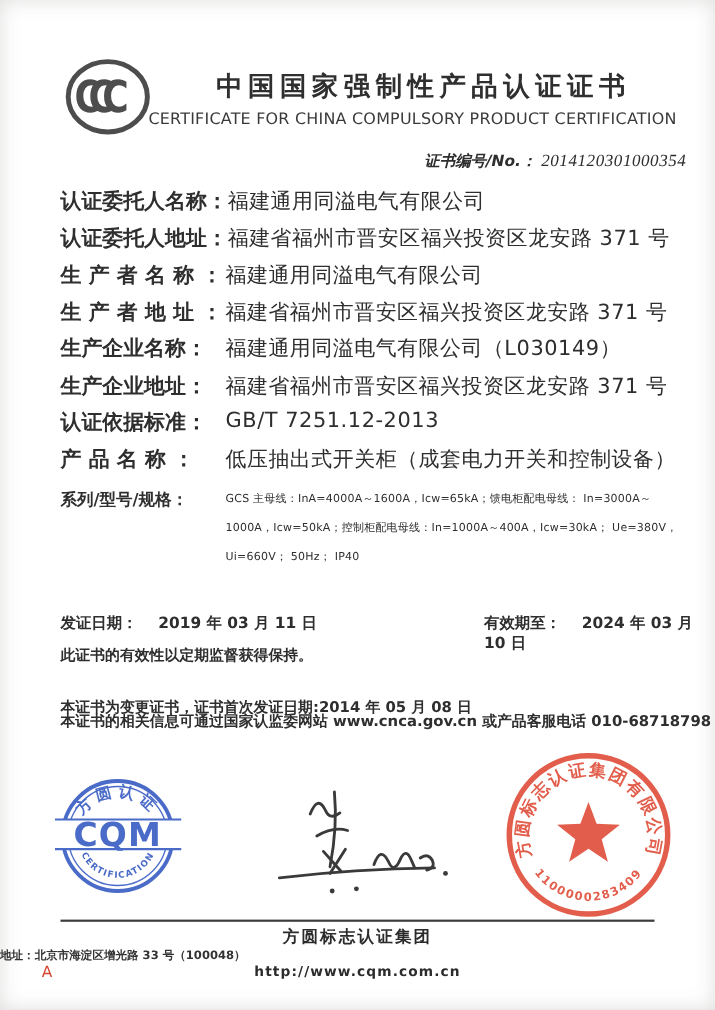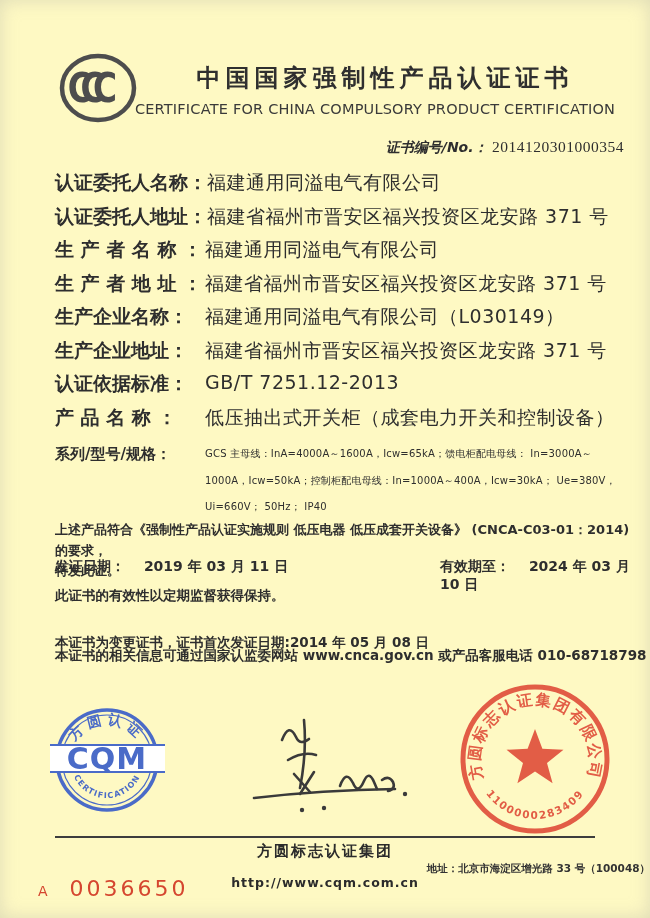--- a/index.html
+++ b/index.html
@@ -1,35 +1,35 @@
 <!DOCTYPE html>
 <html><head>
 <meta charset="utf-8">
 <style>
   html,body{margin:0;padding:0;background:#e8e8e6;}
   .page{
     position:relative;width:650px;height:918px;margin:0 auto;
-    background:#fef9c3;overflow:hidden;
+    background:#ffffff;overflow:hidden;
     font-family:"DejaVu Sans","Liberation Sans",sans-serif;
     color:#2e2e2e;
     box-shadow:inset 0 0 18px rgba(160,160,158,.35);
   }
   
   .ccc-logo{position:absolute;left:58px;top:50px;width:80px;height:76px;}
   .title{
     position:absolute;top:62px;left:140px;right:20px;text-align:center;
     font-size:24px;font-weight:bold;letter-spacing:5px;color:#2f2f2f;
   }
   .subtitle{
     position:absolute;top:101px;left:110px;right:10px;text-align:center;
     font-size:14.5px;color:#3a3a3a;letter-spacing:.2px;
   }
   .cert-no{position:absolute;top:138px;right:26px;font-size:14px;}
   .cert-no .lbl{font-weight:bold;font-style:italic;}
-  .cert-no .val{font-family:"Liberation Serif","DejaVu Serif",serif;font-size:15.5px;letter-spacing:.5px;}
+  .cert-no .val{font-family:"Liberation Serif","DejaVu Serif",serif;font-size:15.5px;letter-spacing:.5px;font-style:italic;}
   
   .fields{position:absolute;top:170px;left:55px;right:20px;}
   .row{height:33.5px;display:flex;font-size:19px;white-space:nowrap;}
   .row .lbl{font-weight:bold;min-width:150px;display:inline-block;}
   .row .val{letter-spacing:.5px;}
   
   .spec-row{position:absolute;top:441px;left:55px;right:12px;display:flex;}
   .spec-row .lbl{font-weight:bold;min-width:150px;font-size:15px;line-height:26px;}
   .spec-row .val{font-size:10px;line-height:26.5px;letter-spacing:.2px;white-space:pre-line;}
   
@@ -43,21 +43,21 @@
   .note1{top:587px;}
   .note2{top:634px;}
   .note3{top:647px;}
   
   .cqm-stamp{position:absolute;left:50px;top:708px;width:115px;height:105px;}
   .signature{position:absolute;left:232px;top:710px;width:195px;height:105px;}
   .red-stamp{position:absolute;left:450px;top:680px;width:170px;height:158px;opacity:.92;}
   
   .footer-line{position:absolute;top:836px;left:55px;width:540px;height:2px;background:#3d3d3d;}
   .footer-company{position:absolute;top:842px;left:0;right:0;text-align:center;font-size:15px;font-weight:bold;letter-spacing:2px;color:#2b2b2b;}
-  .footer-address{position:absolute;top:862px;left:0;right:0;text-align:right;font-size:10.5px;font-weight:bold;color:#333;}
+  .footer-address{position:absolute;top:862px;left:0;right:0;text-align:left;font-size:10.5px;font-weight:bold;color:#333;}
   .footer-website{position:absolute;top:875px;left:0;right:0;text-align:center;font-size:12.5px;font-weight:bold;letter-spacing:1px;color:#2b2b2b;}
   .serial{position:absolute;left:38px;top:876px;color:#d5462f;display:flex;align-items:baseline;}
   .serial .prefix{font-size:14px;margin-right:22px;}
   .serial .number{font-size:22px;letter-spacing:3px;font-weight:500;}
 </style>
 </head>
 <body>
 
 <div class="page">
 
@@ -113,24 +113,20 @@
     </div>
   </div>
 
   <div class="spec-row">
     <span class="lbl">系列/型号/规格：</span>
     <span class="val">GCS 主母线：InA=4000A～1600A，Icw=65kA；馈电柜配电母线： In=3000A～
 1000A，Icw=50kA；控制柜配电母线：In=1000A～400A，Icw=30kA； Ue=380V，
 Ui=660V； 50Hz； IP40</span>
   </div>
 
-  <div class="statement">
-    <div>上述产品符合《强制性产品认证实施规则 低压电器 低压成套开关设备》 (CNCA-C03-01：2014)的要求，</div>
-    <div>特发此证。</div>
-  </div>
 
   <div class="dates">
     <span class="issue">
       <span class="lbl">发证日期：</span>
       <span class="val">2019 年 03 月 11 日</span>
     </span>
     <span class="valid">
       <span class="lbl">有效期至：</span>
       <span class="val">2024 年 03 月 10 日</span>
     </span>
@@ -198,16 +194,15 @@
     </svg>
   </div>
 
   <div class="footer-line"></div>
   <div class="footer-company">方圆标志认证集团</div>
   <div class="footer-address">地址：北京市海淀区增光路 33 号（100048）</div>
   <div class="footer-website">http://www.cqm.com.cn</div>
 
   <div class="serial">
     <span class="prefix">A</span>
-    <span class="number">0036650</span>
   </div>
 
 </div>
 
 </body></html>

